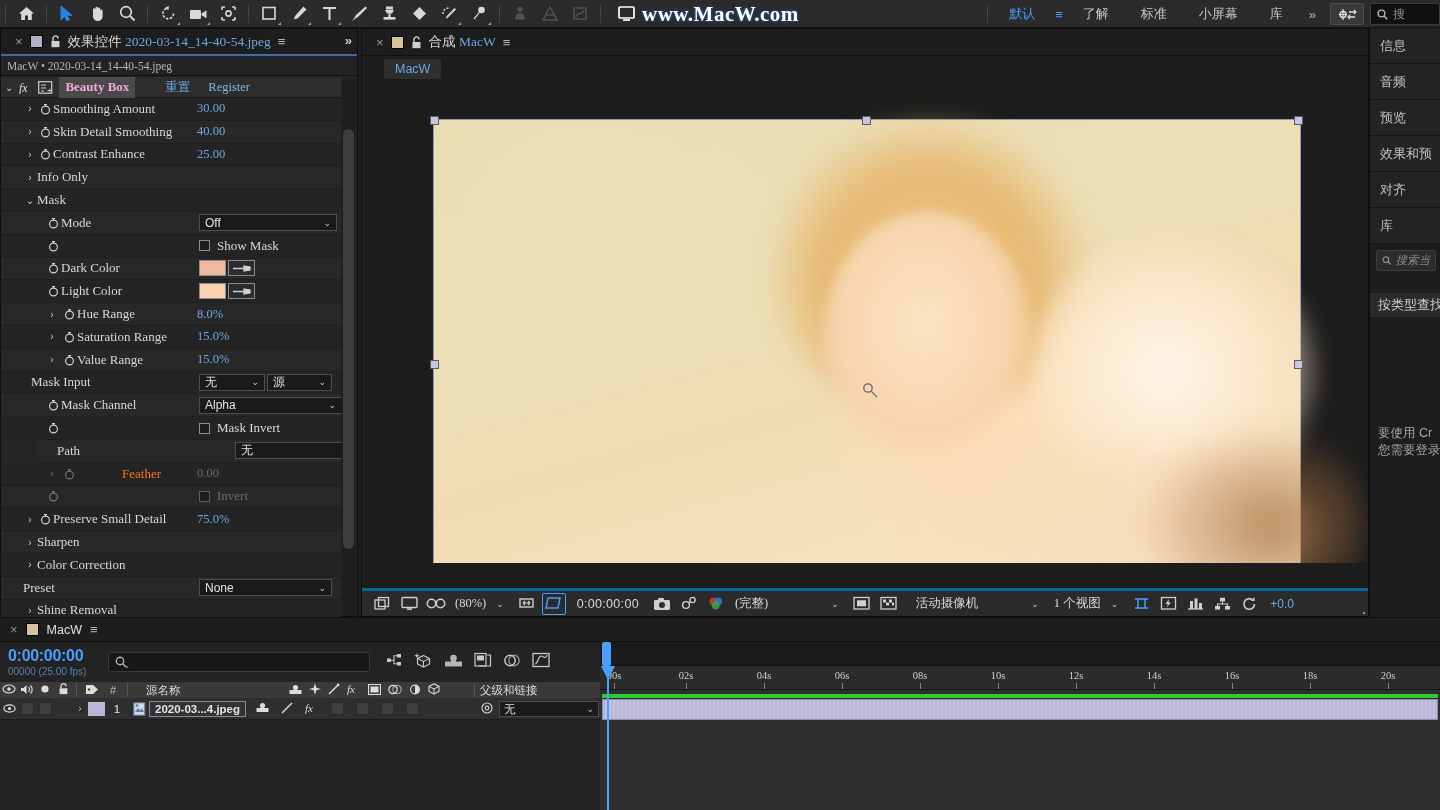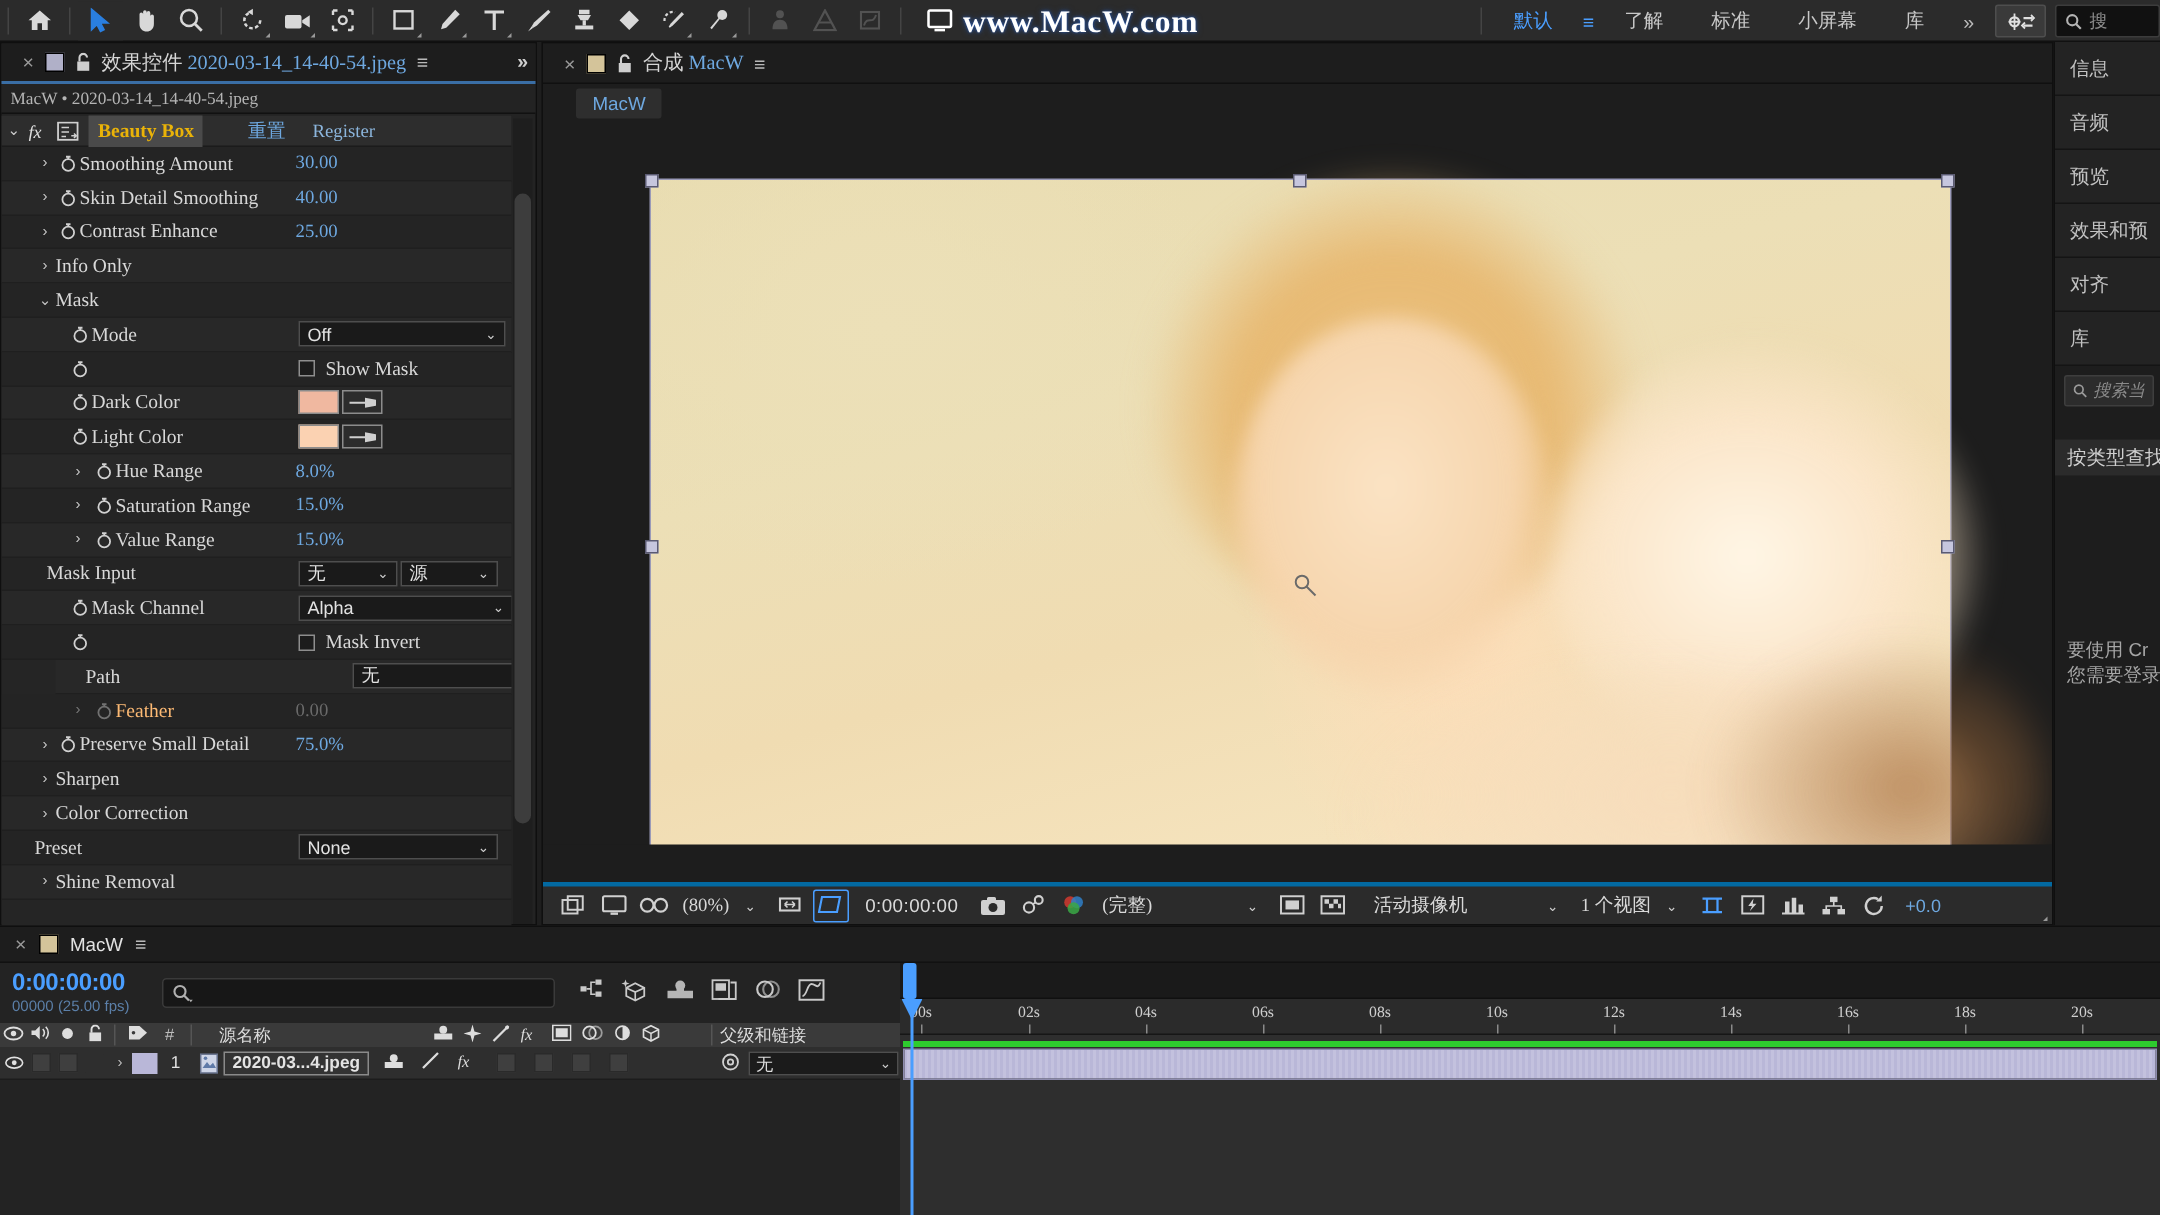--- a/index.html
+++ b/index.html
@@ -82,40 +82,40 @@
   #fx-list {
     position: absolute; top: 48px; left: 0; width: 340px; height: 541px;
     overflow: hidden; background: #252525;
   }
   .fx-hdr {
     height: 21px; display: flex; align-items: center; gap: 6px; padding-left: 4px;
     background: #2d2d2d; border-bottom: 1px solid #1b1b1b;
   }
   .fx-hdr .nm {
     font-family: "Liberation Serif", serif; font-weight: bold; font-size: 13px;
-    color: #eab308; background: #4a4a4a; padding: 4px 6px; line-height: 16px;
+    color: #f9a8d4; background: #4a4a4a; padding: 4px 6px; line-height: 16px;
   }
   .fx-hdr .lnk { font-family: "Liberation Serif", serif; font-size: 12.5px; color: #6ea8e0; }
   .fx-hdr .lnk.reg { color: #8cb6dd; }
 
   .prow {
     height: 22.8px; display: flex; align-items: center;
     border-bottom: 1px solid #1f1f1f; position: relative;
     background: #282828;
   }
   .prow:nth-child(even) { background: #242424; }
   .prow .disc {
     width: 14px; text-align: center; color: #c6c6c6; font-size: 10px; flex: none;
   }
   .prow .stopw { width: 16px; flex: none; display:flex; align-items:center; justify-content:center;}
   .prow .lbl {
     font-family: "Liberation Serif", serif; font-size: 13px; color: #d8d8d8;
     white-space: nowrap;
   }
-  .prow .lbl.dim { color: #fdba74; }
+  .prow .lbl.dim { color: #f97316; margin-left: 45px; }
   .prow .val {
     position: absolute; left: 196px;
     font-family: "Liberation Serif", serif; font-size: 12.5px; color: #6ea8e0;
   }
   .prow .val.dim { color: #6a6a6a; }
   .indent-1 { padding-left: 22px; }
   .indent-2 { padding-left: 44px; }
 
   .sel-box {
     position: absolute; height: 17px; background: #1a1a1a;
@@ -709,20 +709,30 @@
     <div class="prow indent-2">
       <span class="disc" style="position:absolute;left:44px;color:#777;">›</span>
       <span class="stopw" style="margin-left:16px;opacity:.45;">
           <svg width="11" height="12" viewBox="0 0 11 12">
             <circle cx="5.5" cy="7" r="3.9" fill="none" stroke="#d0d0d0" stroke-width="1.2"></circle>
             <path d="M4 1.5 L7 1.5 M5.5 1.5 L5.5 3.2" stroke="#d0d0d0" stroke-width="1.2"></path>
           </svg>
         </span>
       <span class="lbl dim">Feather</span>
       <span class="val dim">0.00</span>
+    </div>
+    <div class="prow indent-2">
+      <span class="stopw" style="opacity:.45;">
+          <svg width="11" height="12" viewBox="0 0 11 12">
+            <circle cx="5.5" cy="7" r="3.9" fill="none" stroke="#d0d0d0" stroke-width="1.2"></circle>
+            <path d="M4 1.5 L7 1.5 M5.5 1.5 L5.5 3.2" stroke="#d0d0d0" stroke-width="1.2"></path>
+          </svg>
+        </span>
+      <span class="cbox" style="left:198px;border-color:#5e5e5e;"></span>
+      <span class="cb-lbl dim" style="left:216px;">Invert</span>
     </div>
     <div class="prow indent-1">
       <span class="disc">›</span>
       <span class="stopw">
           <svg width="11" height="12" viewBox="0 0 11 12">
             <circle cx="5.5" cy="7" r="3.9" fill="none" stroke="#d0d0d0" stroke-width="1.2"></circle>
             <path d="M4 1.5 L7 1.5 M5.5 1.5 L5.5 3.2" stroke="#d0d0d0" stroke-width="1.2"></path>
           </svg>
         </span>
       <span class="lbl">Preserve Small Detail</span>

